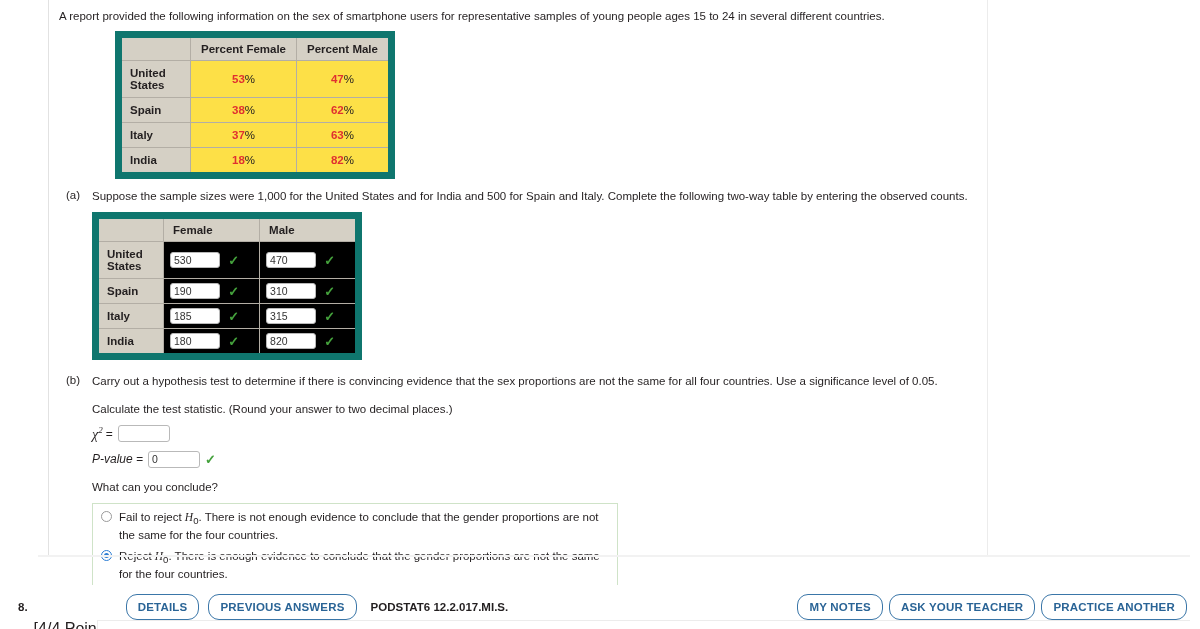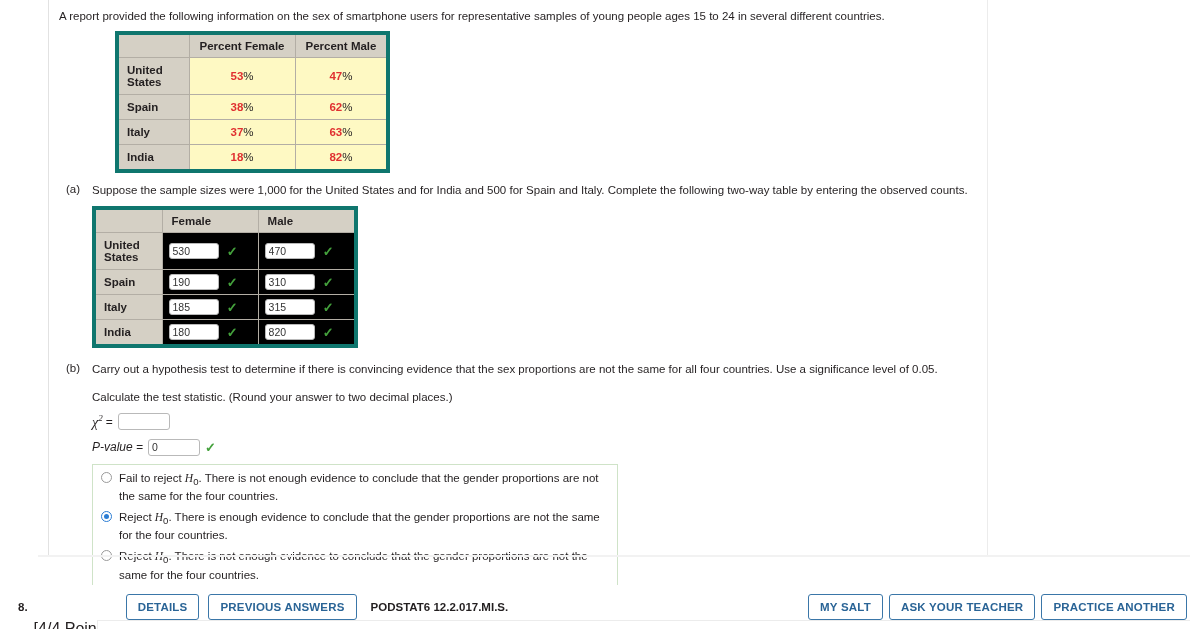--- a/index.html
+++ b/index.html
@@ -30,21 +30,21 @@
 
   .intro {
     font-size: 11.5px; color:#231f20; line-height: 15px;
     margin: 3px 0 7px 0;
   }
 
   
   table.twoway {
     border-collapse: collapse;
     margin-left: 56px;
-    border: 4px solid #0f766e;
+    border: 7px solid #0f766e;
     background:#fff;
   }
   table.twoway td, table.twoway th {
     border: 1px solid #b3aea5;
     font-size: 11.5px;
     padding: 4px 8px;
     font-weight: normal;
     text-align: center;
     vertical-align: middle;
   }
@@ -54,21 +54,21 @@
     color:#231f20;
     padding: 5px 10px;
   }
   table.twoway th.corner { background:#d5d0c5; width: 72px; }
   table.twoway td.row-head {
     background:#d5d0c5;
     font-weight: bold;
     text-align: left;
     padding: 6px 8px;
   }
-  table.twoway td.val { background:#fef9c3; min-width:80px; }
+  table.twoway td.val { background:#fde047; min-width:80px; }
   .pct-num { color:#e03030; font-weight:bold; }
   .pct-sym { color:#231f20; }
 
   
   table.inputs td.incell {
     background:#000000;
     text-align:left;
     padding: 4px 20px 4px 6px;
     white-space: nowrap;
   }
@@ -151,21 +151,21 @@
   }
   .bb-left { display:flex; align-items:center; margin-left:18px; }
   .qnum { font-weight:bold; font-size:11.5px; color:#231f20; margin-right:6px;}
   .pts { font-size:16px; color:#231f20; margin-right:12px;margin-top:44px;}
   .obtn {
     border: 1px solid #3a76a8;
     color:#2a6496;
     background:#fff;
     font-weight:bold; font-size:11.5px;
     padding: 6px 11px;
-    border-radius:3px;
+    border-radius:11px;
     margin-right: 9px;
     letter-spacing:.2px;
     white-space: nowrap;
   }
   .code { font-weight:bold; font-size:11.5px; color:#231f20; margin-left:5px;}
   .bb-right { margin-left:auto; display:flex; align-items:center; margin-right:13px;}
   .bb-right .obtn { margin-right: 6px; }
   .bb-right .obtn:last-child { margin-right:0; }
   #card-shadow{
     position:absolute; left:38px; top:555px; width:1152px; height:2px; background:#f2f2f2;
@@ -288,20 +288,21 @@
       </div>
 
 
       <div class="eqrow">
         <span class="italic-i">P</span>
           <span style="margin-right:5px;font-style:italic;">-value  =</span>
         <input class="answer" type="text" value="0" style="">
         <span class="tick">✓</span>
       </div>
 
+      <div class="sub-line" style="margin-top:12px;">What can you conclude?</div>
 
       <div class="choices">
         <div class="choice">
           <span class="radio"></span>
           <span class="choice-label"><span>Fail to reject </span><span class="hsub">H</span><sub>0</sub><span>. There is not enough evidence to conclude that the gender proportions are not the same for the four countries.</span></span>
         </div>
         <div class="choice">
           <span class="radio sel"></span>
           <span class="choice-label"><span>Reject </span><span class="hsub">H</span><sub>0</sub><span>. There is enough evidence to conclude that the gender proportions are not the same for the four countries.</span></span>
         </div>
@@ -324,21 +325,21 @@
 
   <div id="bottom-bar">
     <div class="bb-left">
       <span class="qnum">8.</span>
       <span class="pts">[4/4 Points]</span>
       <span class="obtn">DETAILS</span>
       <span class="obtn">PREVIOUS ANSWERS</span>
       <span class="code">PODSTAT6 12.2.017.MI.S.</span>
     </div>
     <div class="bb-right">
-      <span class="obtn">MY SALT</span>
+      <span class="obtn">MY NOTES</span>
       <span class="obtn">ASK YOUR TEACHER</span>
       <span class="obtn">PRACTICE ANOTHER</span>
     </div>
   </div>
 
   <div id="bottom-card-top"></div>
 
 </div>
 
 </body></html>

